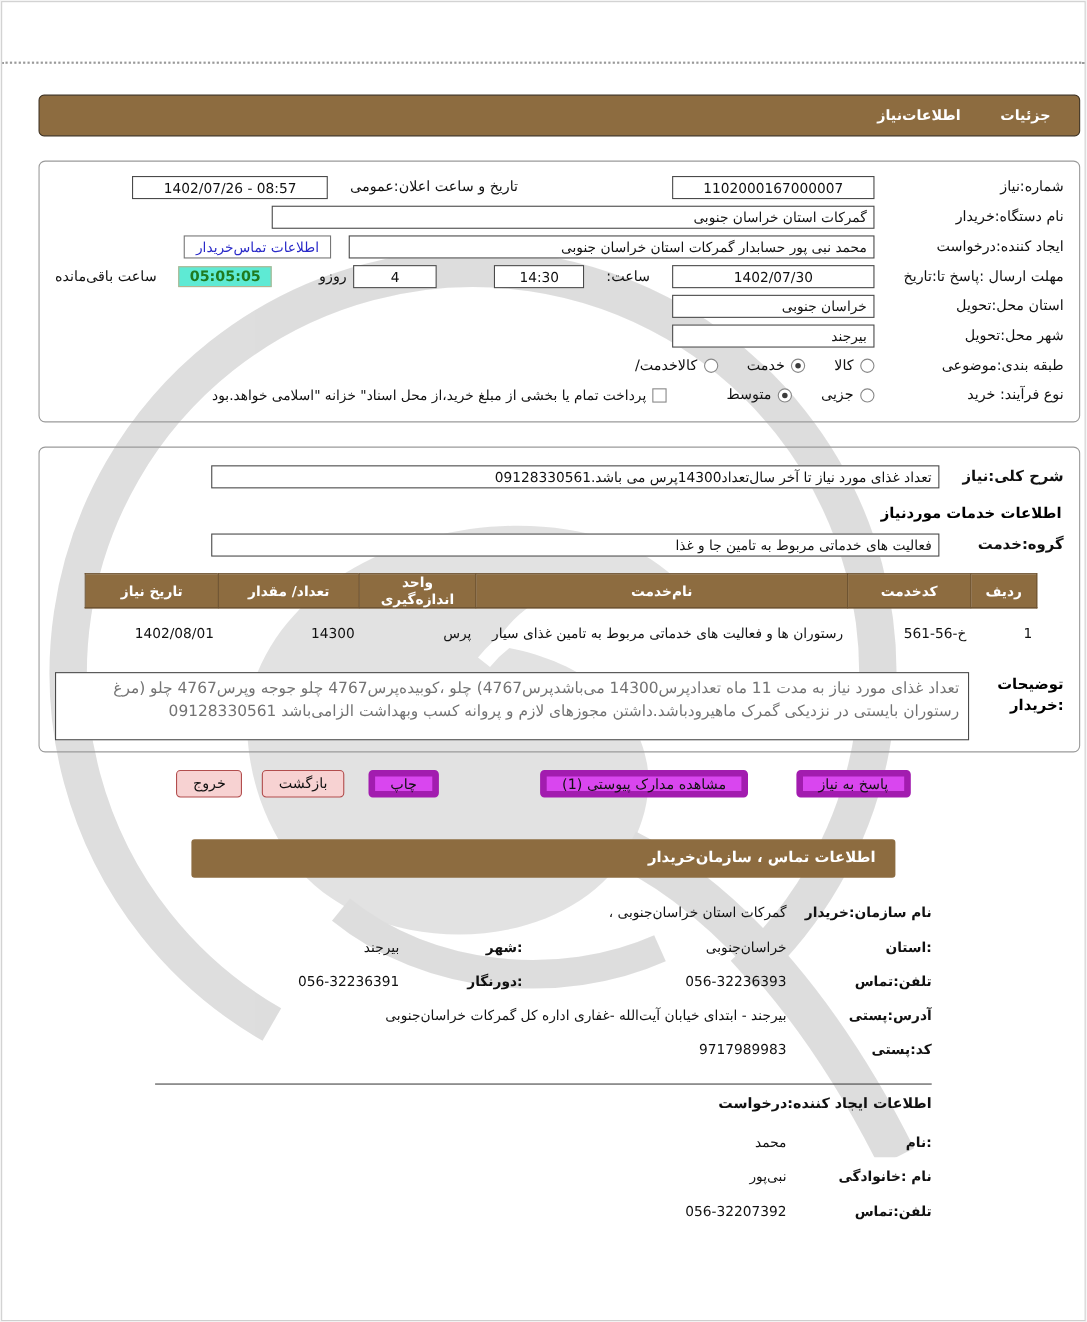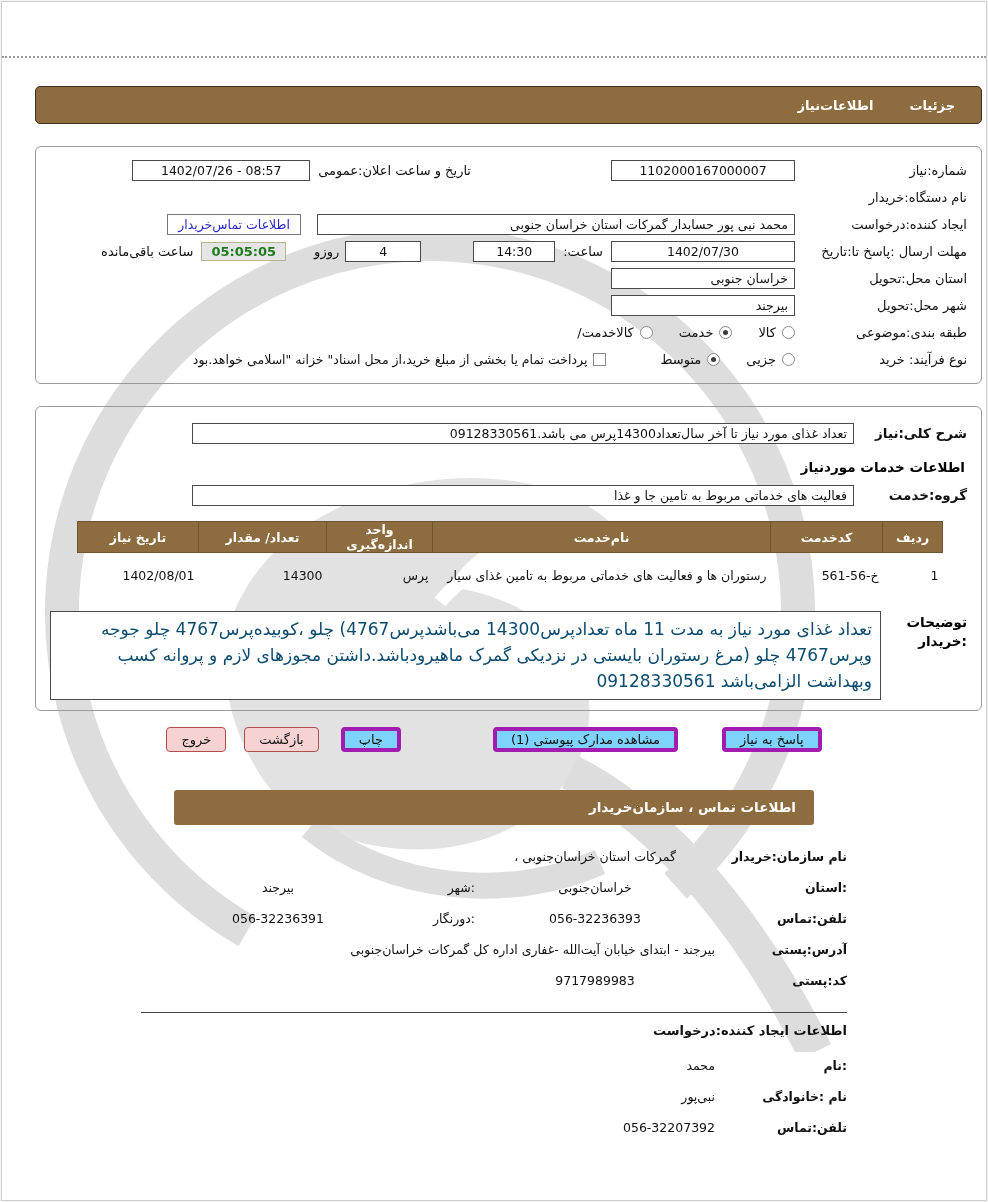--- a/index.html
+++ b/index.html
@@ -15,61 +15,61 @@
           border-radius:5px;display:flex;align-items:center;gap:36px;padding:0 26px;color:#fff;font-size:13px;font-weight:bold}
   .tab{cursor:pointer}
 
   .box{position:relative;z-index:2;margin:22px 4px 0 33px;border:1px solid #9a9a9a;border-radius:6px;padding:10px 14px;background:transparent}
 
   .row{display:flex;align-items:center;height:27px;font-size:13px;color:#111}
   .lbl{width:172px;flex-shrink:0}
   .field{border:1px solid #4a4a4a;background:#fff;height:21px;display:flex;align-items:center;padding:0 6px;font-size:12.5px;color:#111}
   .w184{width:184px}.w178{width:178px}.w88{width:82px}.w76{width:76px}.w548{width:548px}.w478{width:478px}
   .ltr{direction:ltr;unicode-bidi:isolate;justify-content:center;text-align:right}
-  .m140{margin-right:140px}.m8{margin-right:8px}.m52{margin-right:52px}.m6{margin-right:6px}.m28{margin-right:28px}
+  .m140{margin-right:140px}.m8{margin-right:20px}.m52{margin-right:52px}.m6{margin-right:6px}.m28{margin-right:28px}
   .linkbox{margin-right:16px;border:1px solid #777;height:21px;display:flex;align-items:center;padding:0 10px;color:#2929c8;font-size:12.5px;cursor:pointer;background:#fff}
-  .badge{margin-right:28px;background:#e5e5e5;border:1px solid #b9b390;color:#1f7a1f;font-weight:bold;padding:1px 9px;font-size:13px;direction:ltr;unicode-bidi:isolate}
+  .badge{margin-right:43px;background:#5eead4;border:1px solid #b9b390;color:#1f7a1f;font-weight:bold;padding:1px 9px;font-size:13px;direction:ltr;unicode-bidi:isolate}
 
   .optwrap{display:flex;align-items:center;gap:26px}
   .opt{display:flex;align-items:center;gap:6px}
   .radio{width:13px;height:13px;border:1px solid #888;border-radius:50%;background:#fff;position:relative;flex-shrink:0;cursor:pointer}
   .radio.checked::after{content:"";position:absolute;inset:3px;border-radius:50%;background:#3c3c3c}
   .checkbox{width:13px;height:13px;border:1px solid #888;background:#fff;flex-shrink:0;cursor:pointer}
   .cb-note{font-size:12.5px}
 
   .blbl{font-weight:bold;font-size:13.5px;flex-shrink:0}
   .w100{width:100px}
   .bigfield{width:662px;margin-right:13px}
   .row30{height:32px}
   .sect-title{font-weight:bold;font-size:13.5px;margin:10px 2px 4px}
 
   .svc-table{border-collapse:collapse;margin:10px 24px 0 0}
   .svc-table th{background:#8d6c40;color:#fff;font-size:12.5px;font-weight:bold;height:27px;border:1px solid #6e5432;padding:0 4px}
   .svc-table td{font-size:12.5px;text-align:right;vertical-align:middle;height:46px;padding:2px 4px;color:#111}
 
   .notes-row{display:flex;margin-top:12px;align-items:flex-start}
   .notes-lbl{width:86px;flex-shrink:0;line-height:1.45;padding-top:2px}
-  .notes-box{flex:1;border:1px solid #4a4a4a;background:#fff;min-height:62px;padding:4px 8px;font-size:17px;line-height:1.55;color:#0c4a6e}
+  .notes-box{flex:1;border:1px solid #4a4a4a;background:#fff;min-height:62px;padding:4px 8px;font-size:14px;line-height:1.55;color:#737373}
 
   .btnrow{position:relative;z-index:2;display:flex;justify-content:center;margin-top:16px}
   .btn{height:25px;border-radius:4px;padding:0 14px;font-size:13px;font-family:inherit;cursor:pointer;color:#111}
-  .green{background:#7dd3fc;border:4px solid #a21caf}
+  .green{background:#d946ef;border:6px solid #a21caf}
   .pink{background:#f7d2d2;border:1px solid #b24d4d}
   .b1{margin-left:44px}.b2{margin-left:92px}.b3{margin-left:22px}.b4{margin-left:18px}
 
   .bar2{position:relative;z-index:2;width:640px;height:35px;margin:38px auto 0;background:#8d6c40;color:#fff;font-weight:bold;
         font-size:13.5px;display:flex;align-items:center;padding:0 18px;border-radius:3px}
 
   .contact{position:relative;z-index:2;width:706px;margin:16px auto 0;font-size:12.5px;color:#111}
   .crow{display:flex;align-items:center;min-height:31px}
   .clbl{width:132px;font-weight:bold;flex-shrink:0}
-  .clbl2{width:112px;font-weight:normal;flex-shrink:0}
+  .clbl2{width:112px;font-weight:bold;flex-shrink:0}
   .c1{width:240px}
   .c2{width:170px}
-  .center{text-align:center}
+  .center{}
   .grow{flex:1}
   .sep{border:none;border-top:1px solid #444;margin:16px 0 10px}
   .ctitle{font-weight:bold;margin:4px 0 12px;font-size:13px}
 </style>
 </head>
 <body>
 
 <div class="page">
 
   <div class="top-dotted"></div>
@@ -91,20 +91,21 @@
 
   <div class="box">
     <div class="row">
       <span class="lbl">شماره:نیاز</span>
       <span class="field w184 ltr">1102000167000007</span>
       <span class="m140">تاریخ و ساعت اعلان:عمومی</span>
       <span class="field w178 ltr m8">1402/07/26 - 08:57</span>
     </div>
     <div class="row">
       <span class="lbl">نام دستگاه:خریدار</span>
+      <span class="field w548">گمرکات استان خراسان جنوبی</span>
     </div>
     <div class="row">
       <span class="lbl">ایجاد کننده:درخواست</span>
       <span class="field w478">محمد نبی پور حسابدار گمرکات استان خراسان جنوبی</span>
       <span class="linkbox">اطلاعات تماس‌خریدار</span>
     </div>
     <div class="row">
       <span class="lbl">مهلت ارسال :پاسخ تا:تاریخ</span>
       <span class="field w184 ltr">1402/07/30</span>
       <span class="m8">ساعت:</span>

